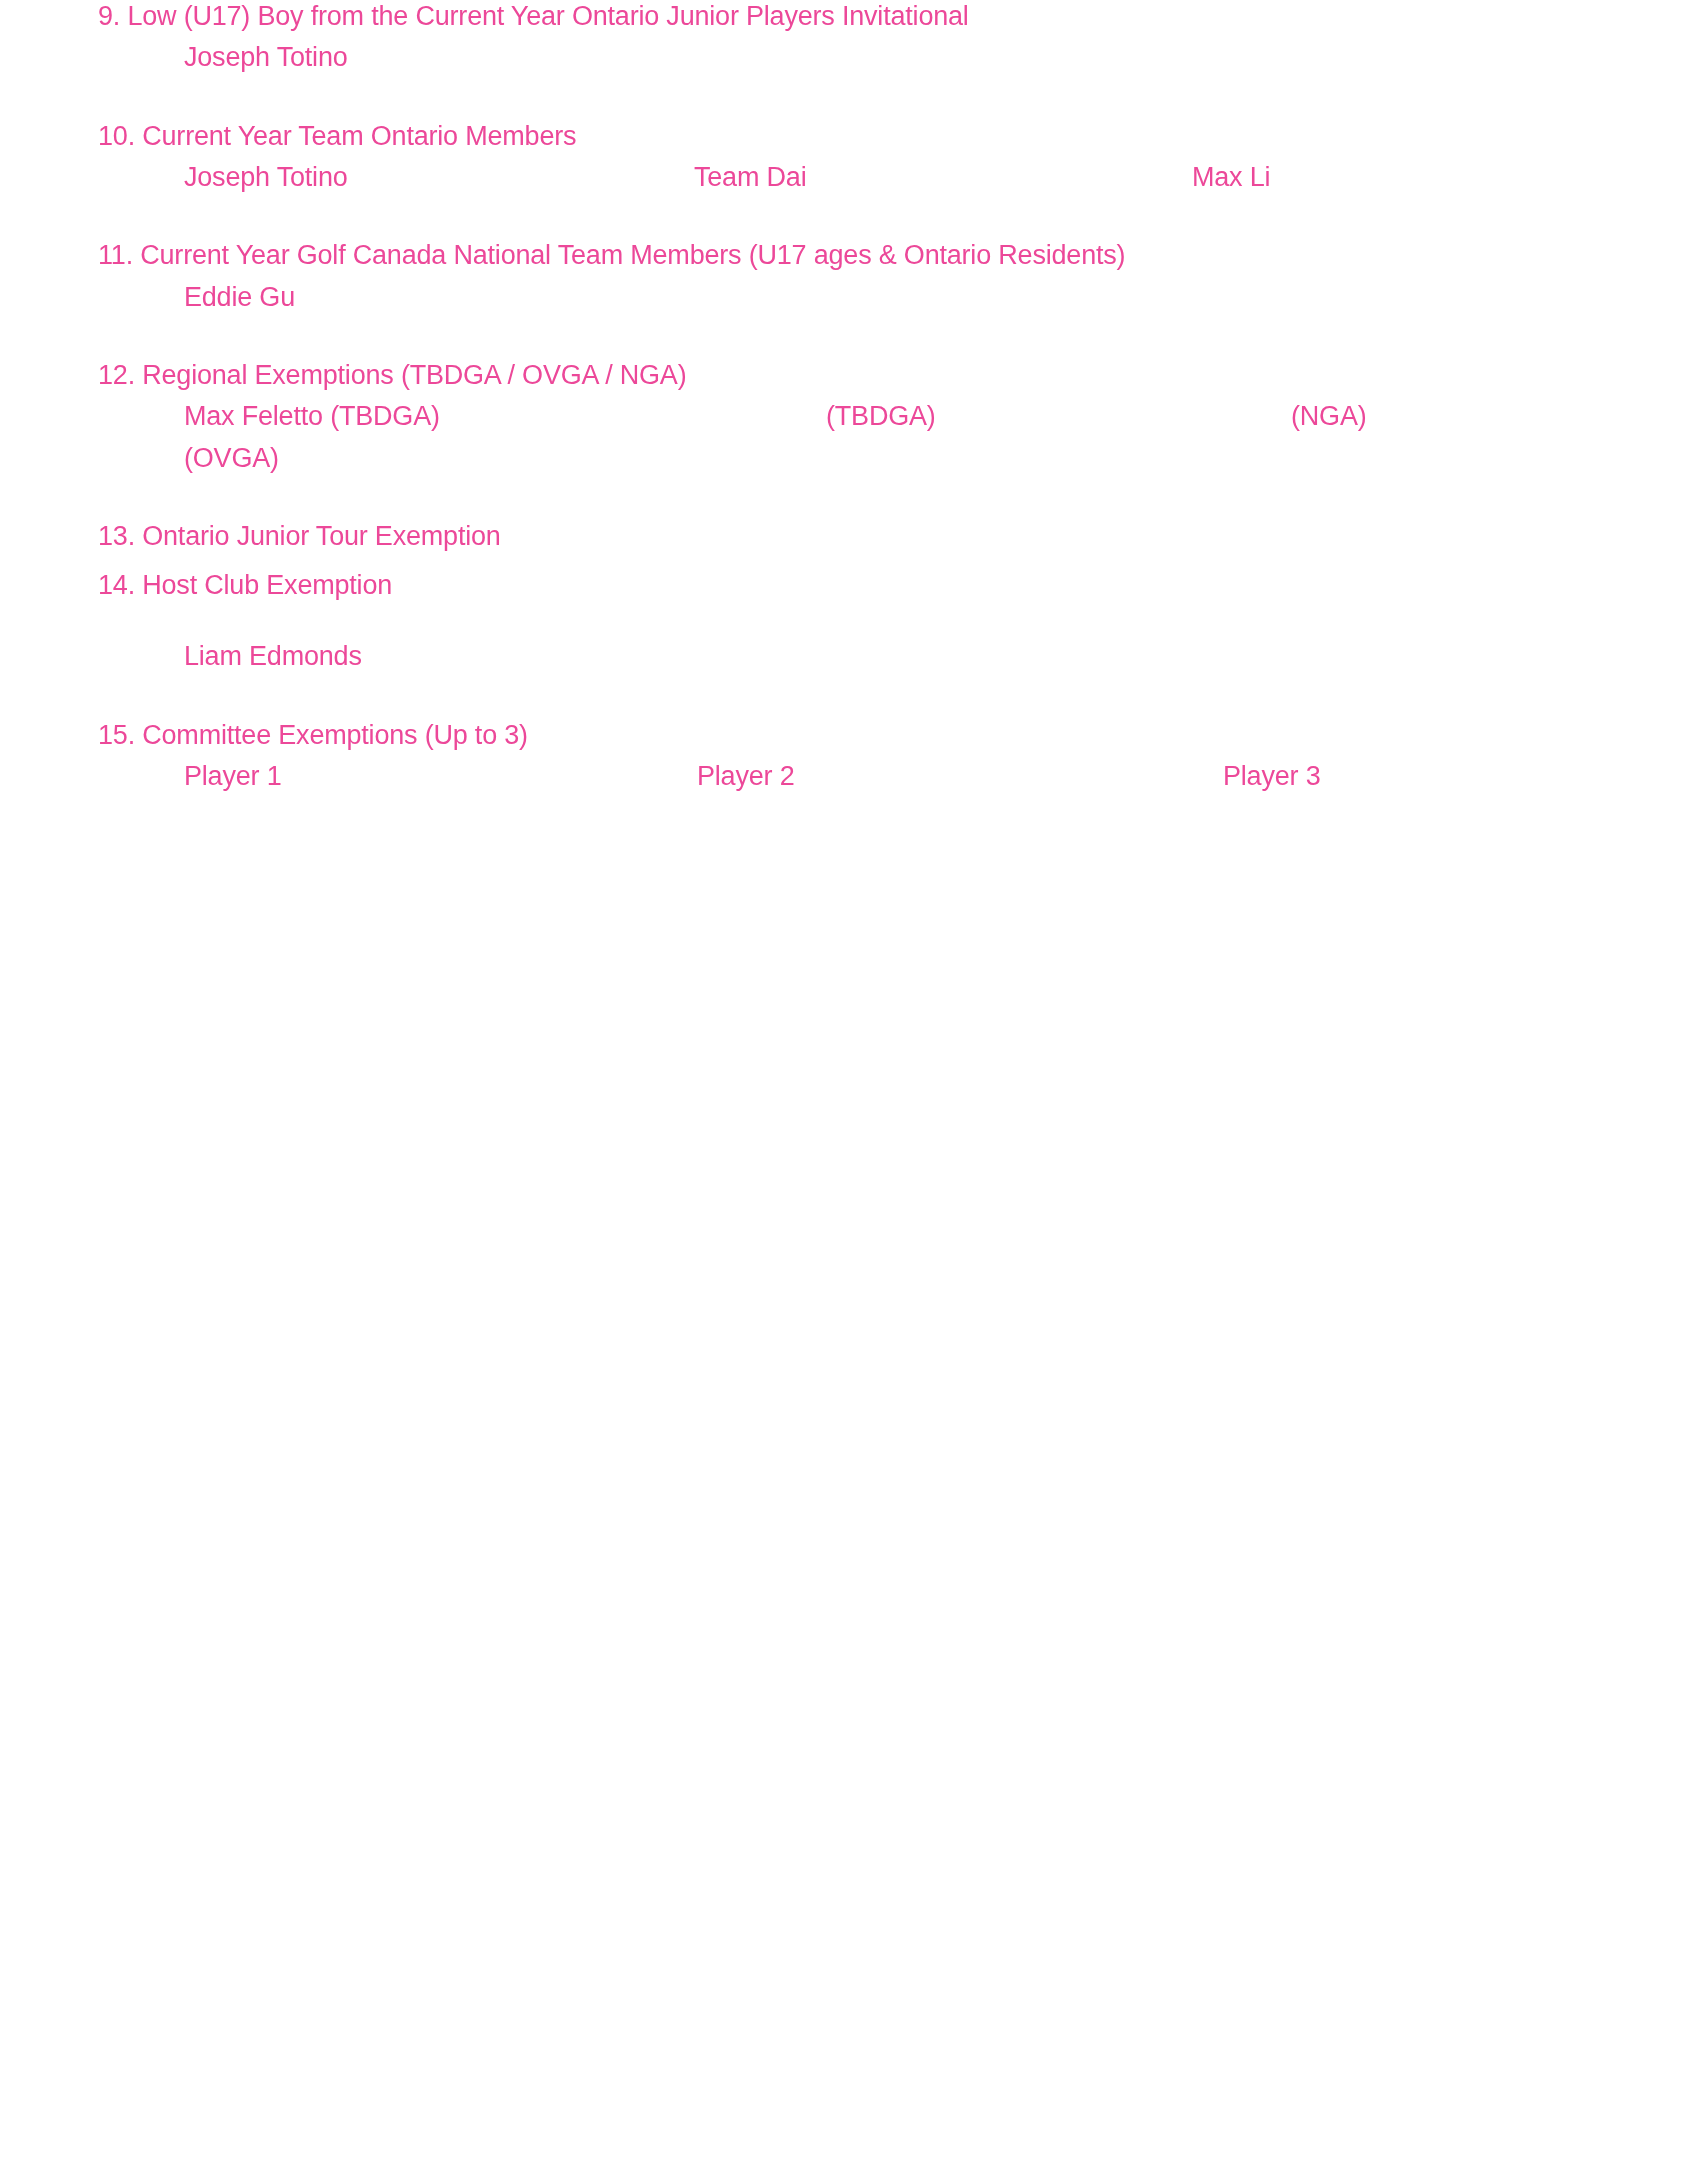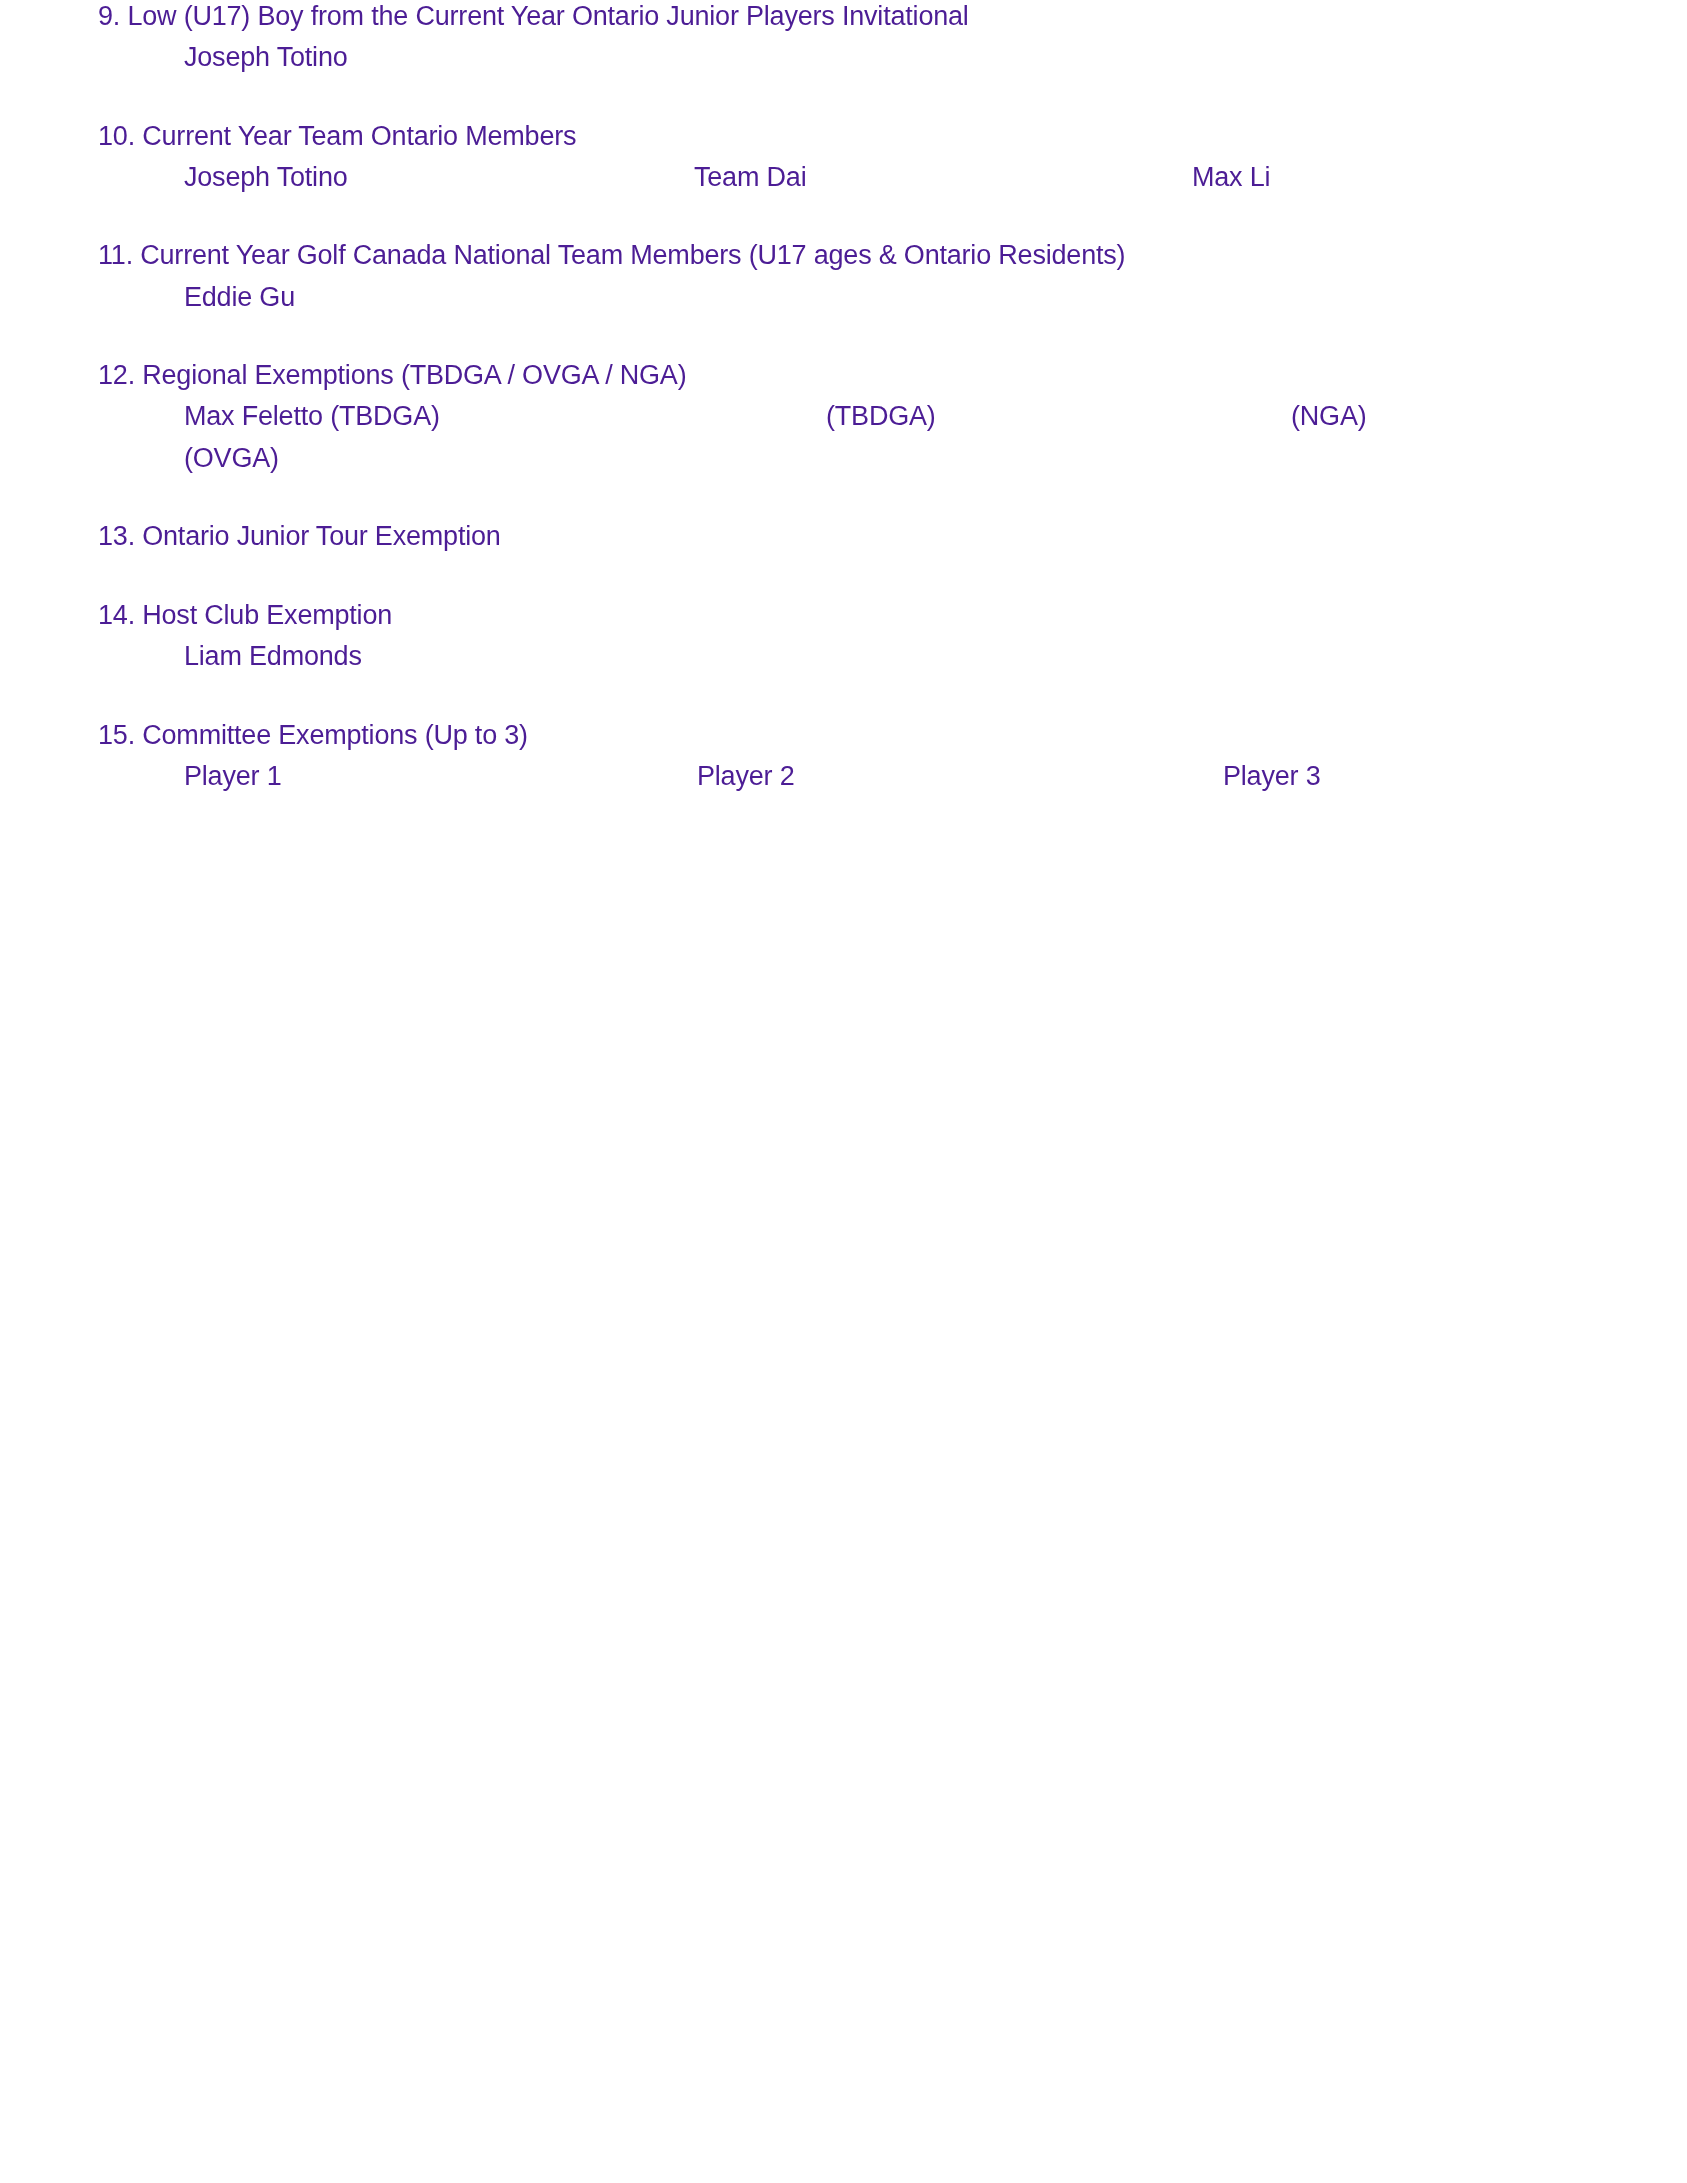--- a/index.html
+++ b/index.html
@@ -10,21 +10,21 @@
   .page {
     position: relative;
     width: 1687px;
     height: 1777px;
     background: #ffffff;
     overflow: hidden;
     font-family: "Liberation Sans", sans-serif;
     font-size: 27px;
     line-height: 41px;
     letter-spacing: -0.2px;
-    color: #4c1d95;
+    color: #ec4899;
   }
   .line {
     position: absolute;
     white-space: pre;
   }
   .row {
     position: absolute;
     left: 0;
     width: 100%;
     height: 41px;
@@ -68,21 +68,21 @@
   <div class="line h" style="top:355px">12. Regional Exemptions (TBDGA / OVGA / NGA)</div>
   <div class="row" style="top:396px">
     <span class="cell c1">Max Feletto (TBDGA)</span>
     <span class="cell c2b">(TBDGA)</span>
     <span class="cell c3b">(NGA)</span>
   </div>
   <div class="line c1" style="top:438px">(OVGA)</div>
 
   <div class="line h" style="top:516px">13. Ontario Junior Tour Exemption</div>
 
-  <div class="line h" style="top:595px">14. Host Club Exemption</div>
+  <div class="line h" style="top:565px">14. Host Club Exemption</div>
   <div class="line c1" style="top:636px">Liam Edmonds</div>
 
   <div class="line h" style="top:715px">15. Committee Exemptions (Up to 3)</div>
   <div class="row" style="top:756px">
     <span class="cell c1">Player 1</span>
     <span class="cell c2c">Player 2</span>
     <span class="cell c3c">Player 3</span>
   </div>
 
 </div>

